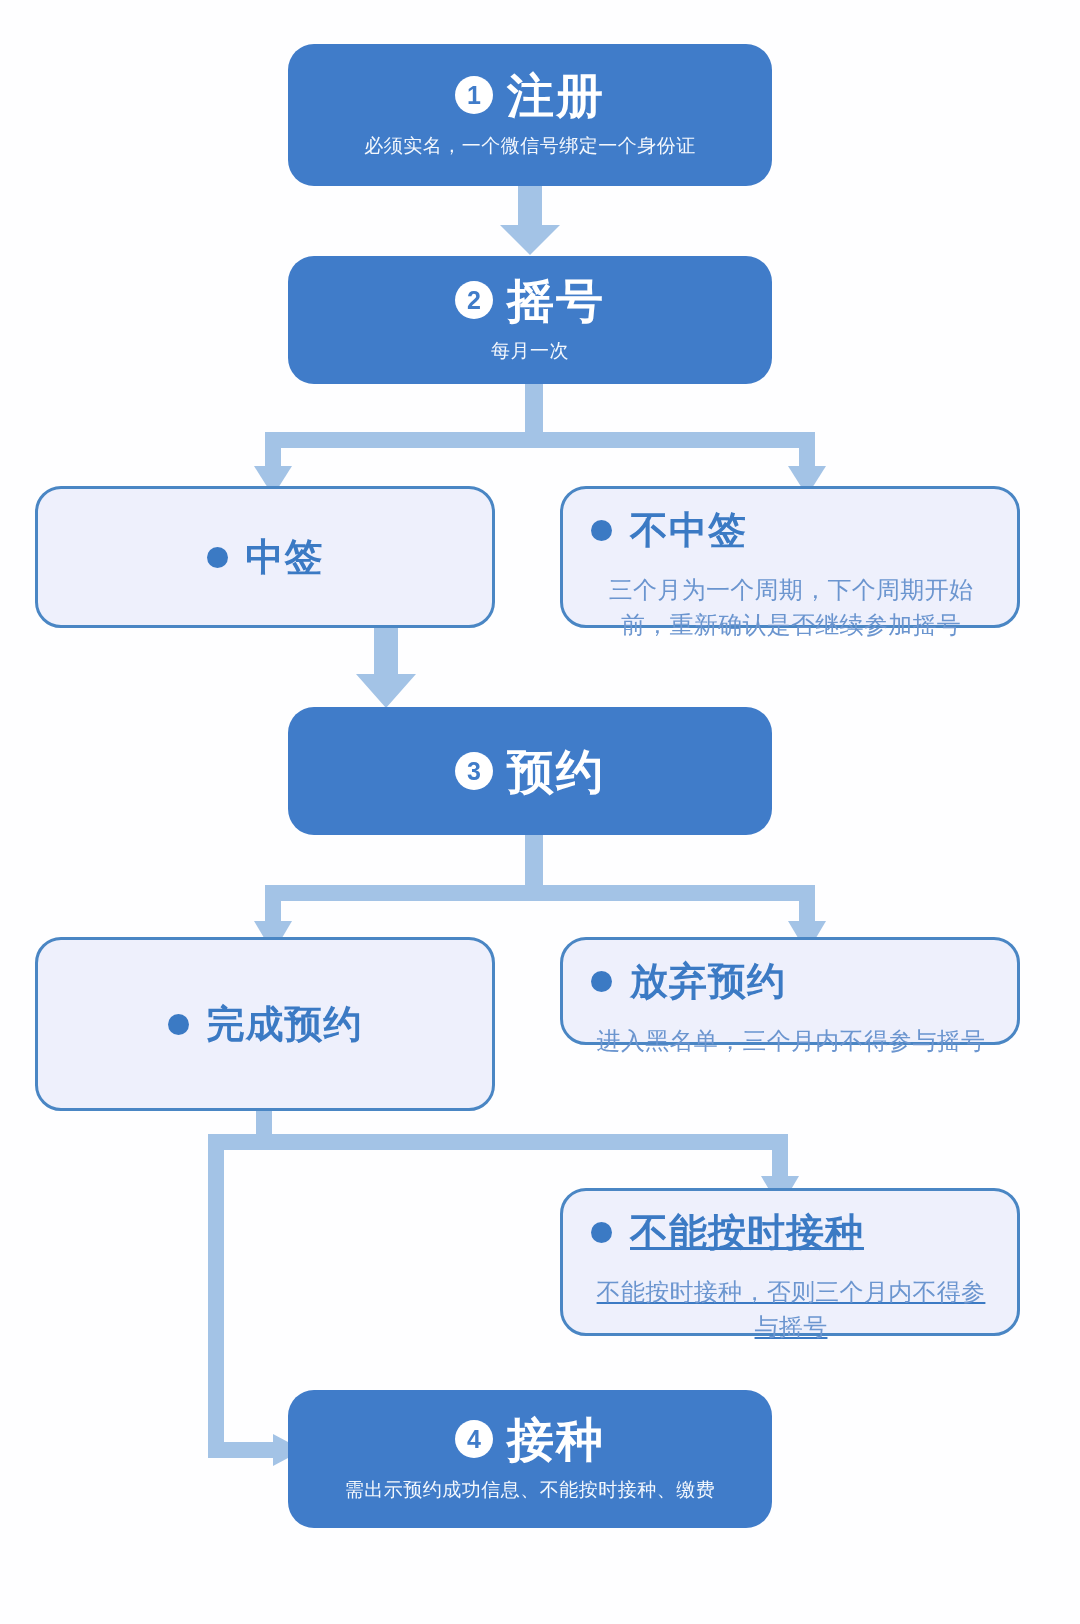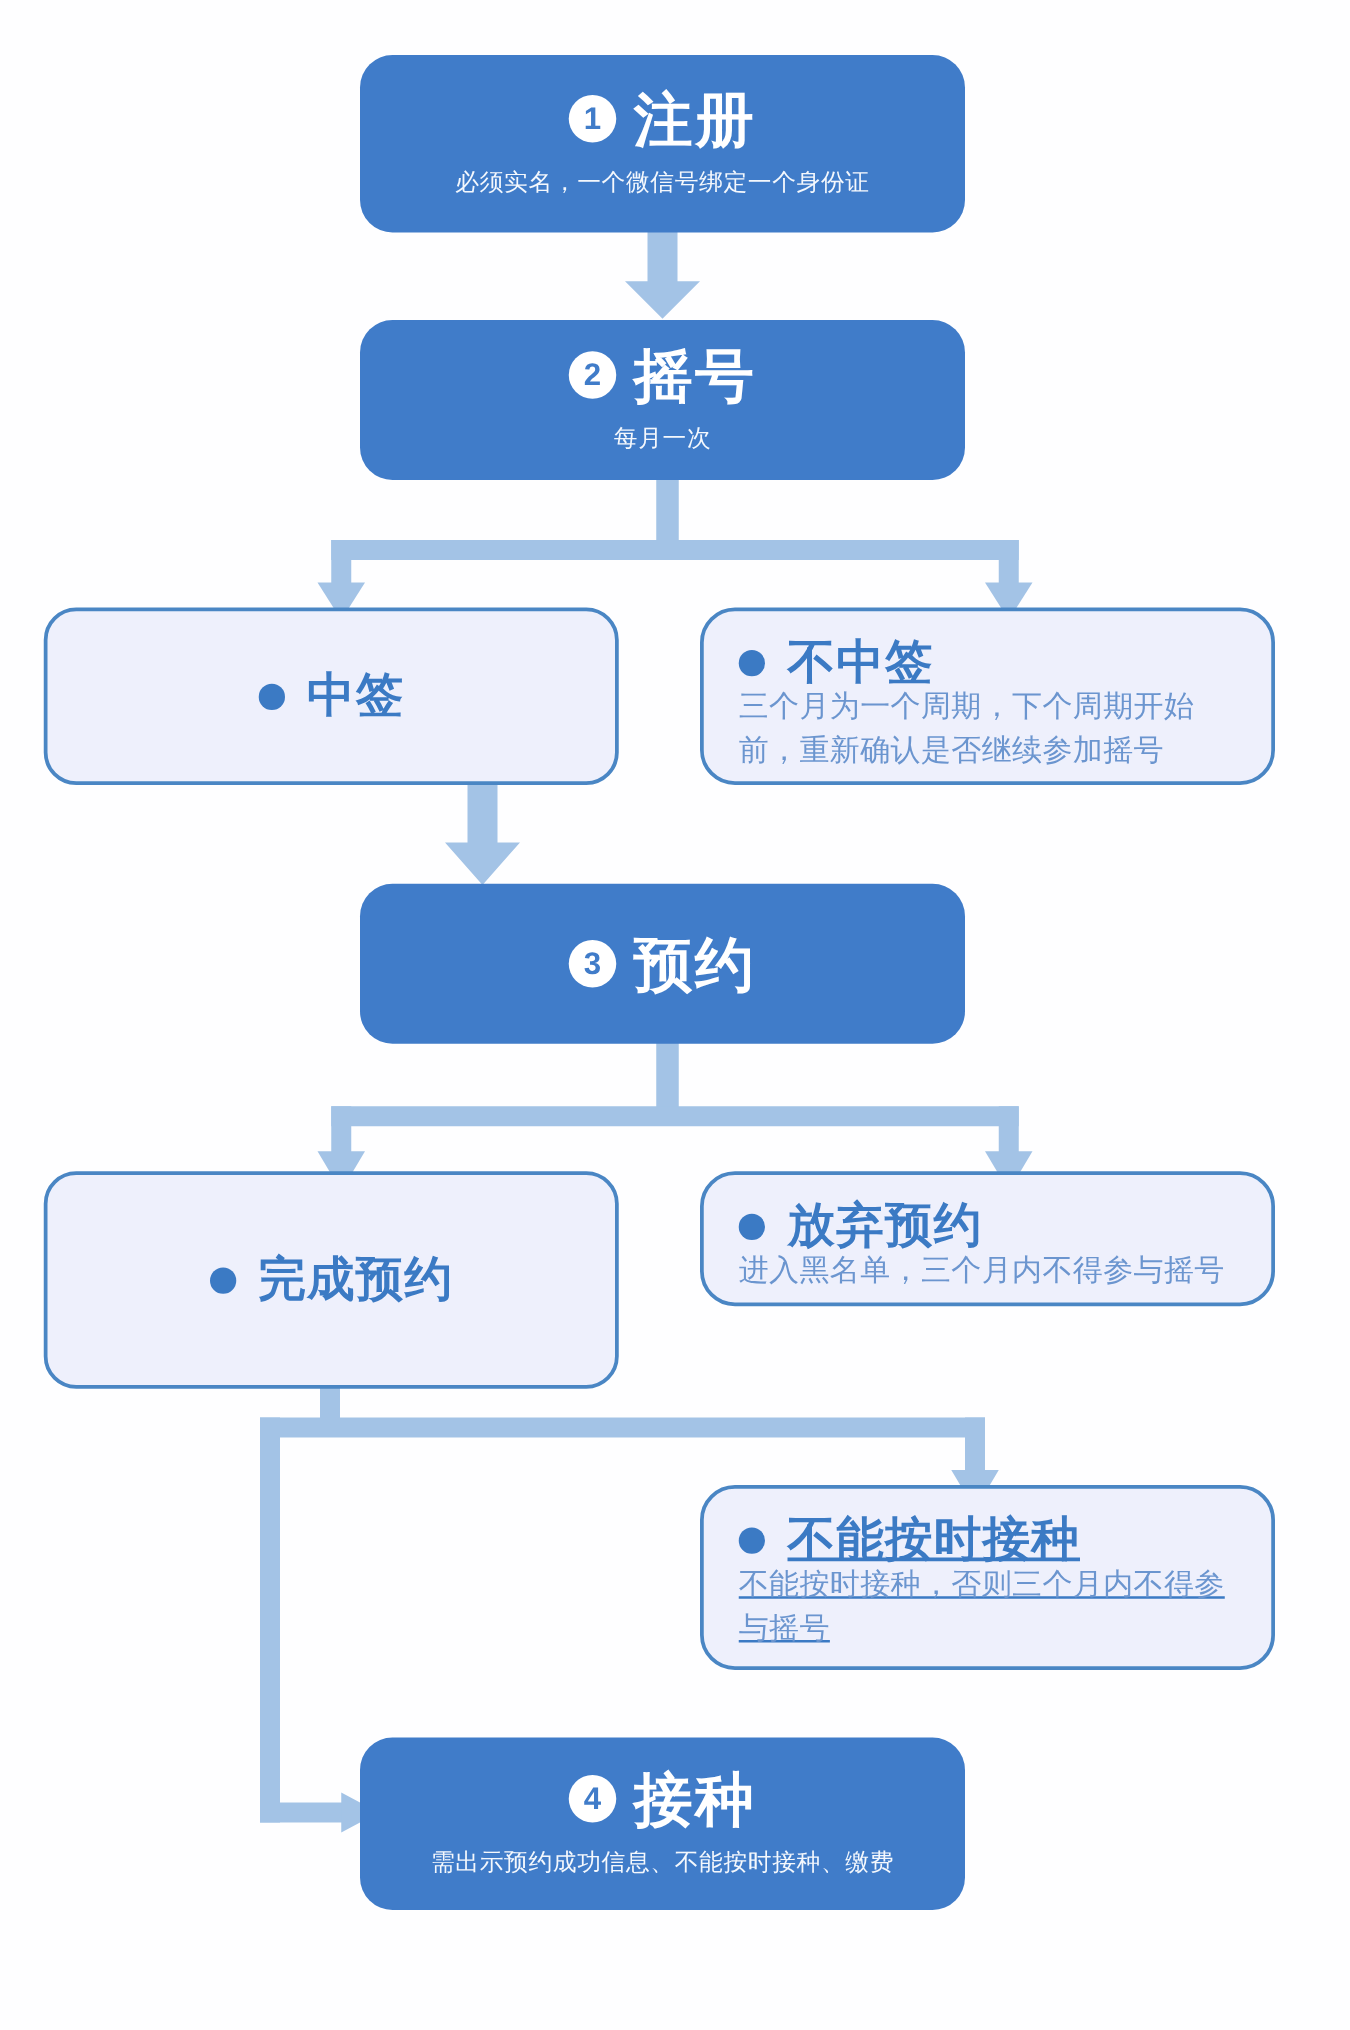--- a/index.html
+++ b/index.html
@@ -75,21 +75,20 @@
     box-sizing: border-box;
     color: #3b7ac4;
   }
   .out-box.centered {
     display: flex;
     align-items: center;
     justify-content: center;
   }
   .out-box.padded {
     padding: 22px 26px 0 28px;
-    border-radius: 28px;
   }
   .out-head {
     display: flex;
     align-items: center;
     gap: 18px;
     line-height: 1;
   }
   .bullet {
     width: 21px;
     height: 21px;
@@ -101,23 +100,24 @@
     font-size: 38px;
     font-weight: bold;
     letter-spacing: 1px;
     white-space: nowrap;
     color: #3b7ac4;
   }
   .out-desc {
     font-size: 24px;
     line-height: 1.45;
     color: #6b95cf;
-    margin-top: 0;
+    margin-top: 24px;
     letter-spacing: 0.3px;
     max-width: 400px;
+    text-align: center;
   }
 
   
   .conn {
     position: absolute;
   }
   .conn svg { display: block; }
 </style>
 </head>
 <body>

